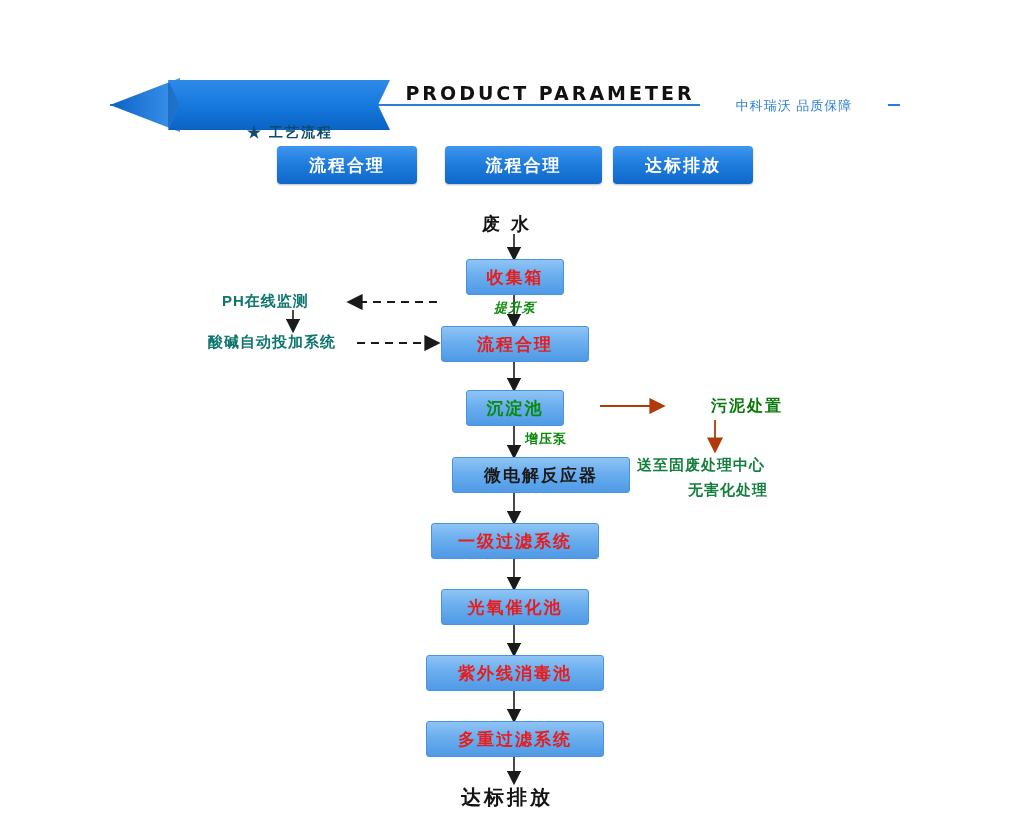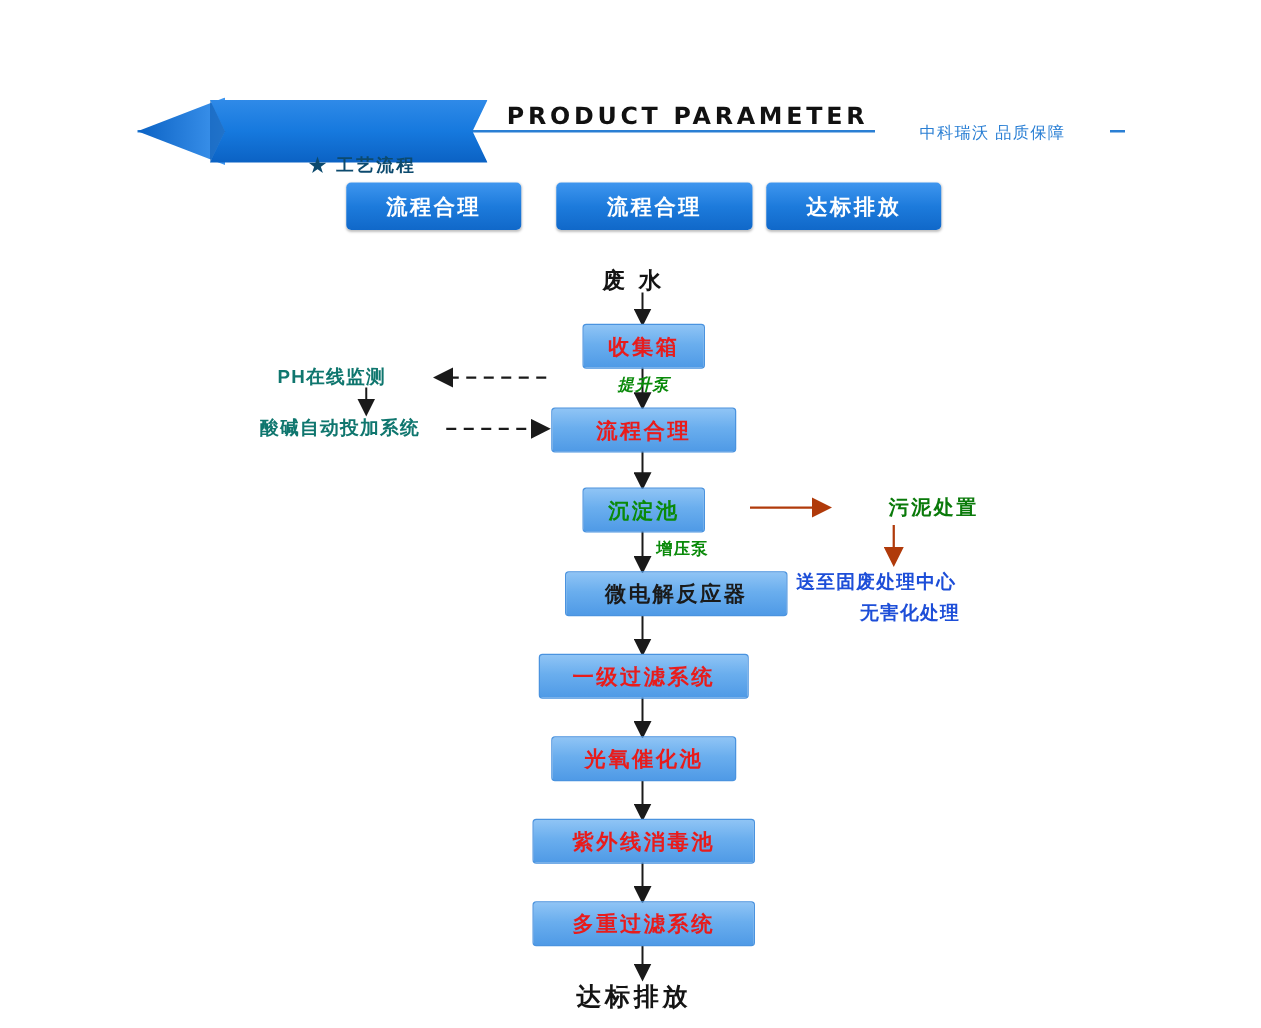--- a/index.html
+++ b/index.html
@@ -139,21 +139,21 @@
     font-weight: bold;
     letter-spacing: 1px;
     color: #0f766e;
     white-space: nowrap;
   }
   .sludge-label {
     position: absolute;
     font-size: 15px;
     font-weight: bold;
     letter-spacing: 1px;
-    color: #1d4ed8;
+    color: #15803d;
     white-space: nowrap;
     text-align: center;
   }
   .sludge-title {
     position: absolute;
     font-size: 16px;
     font-weight: bold;
     letter-spacing: 2px;
     color: #0a7a0a;
     white-space: nowrap;

